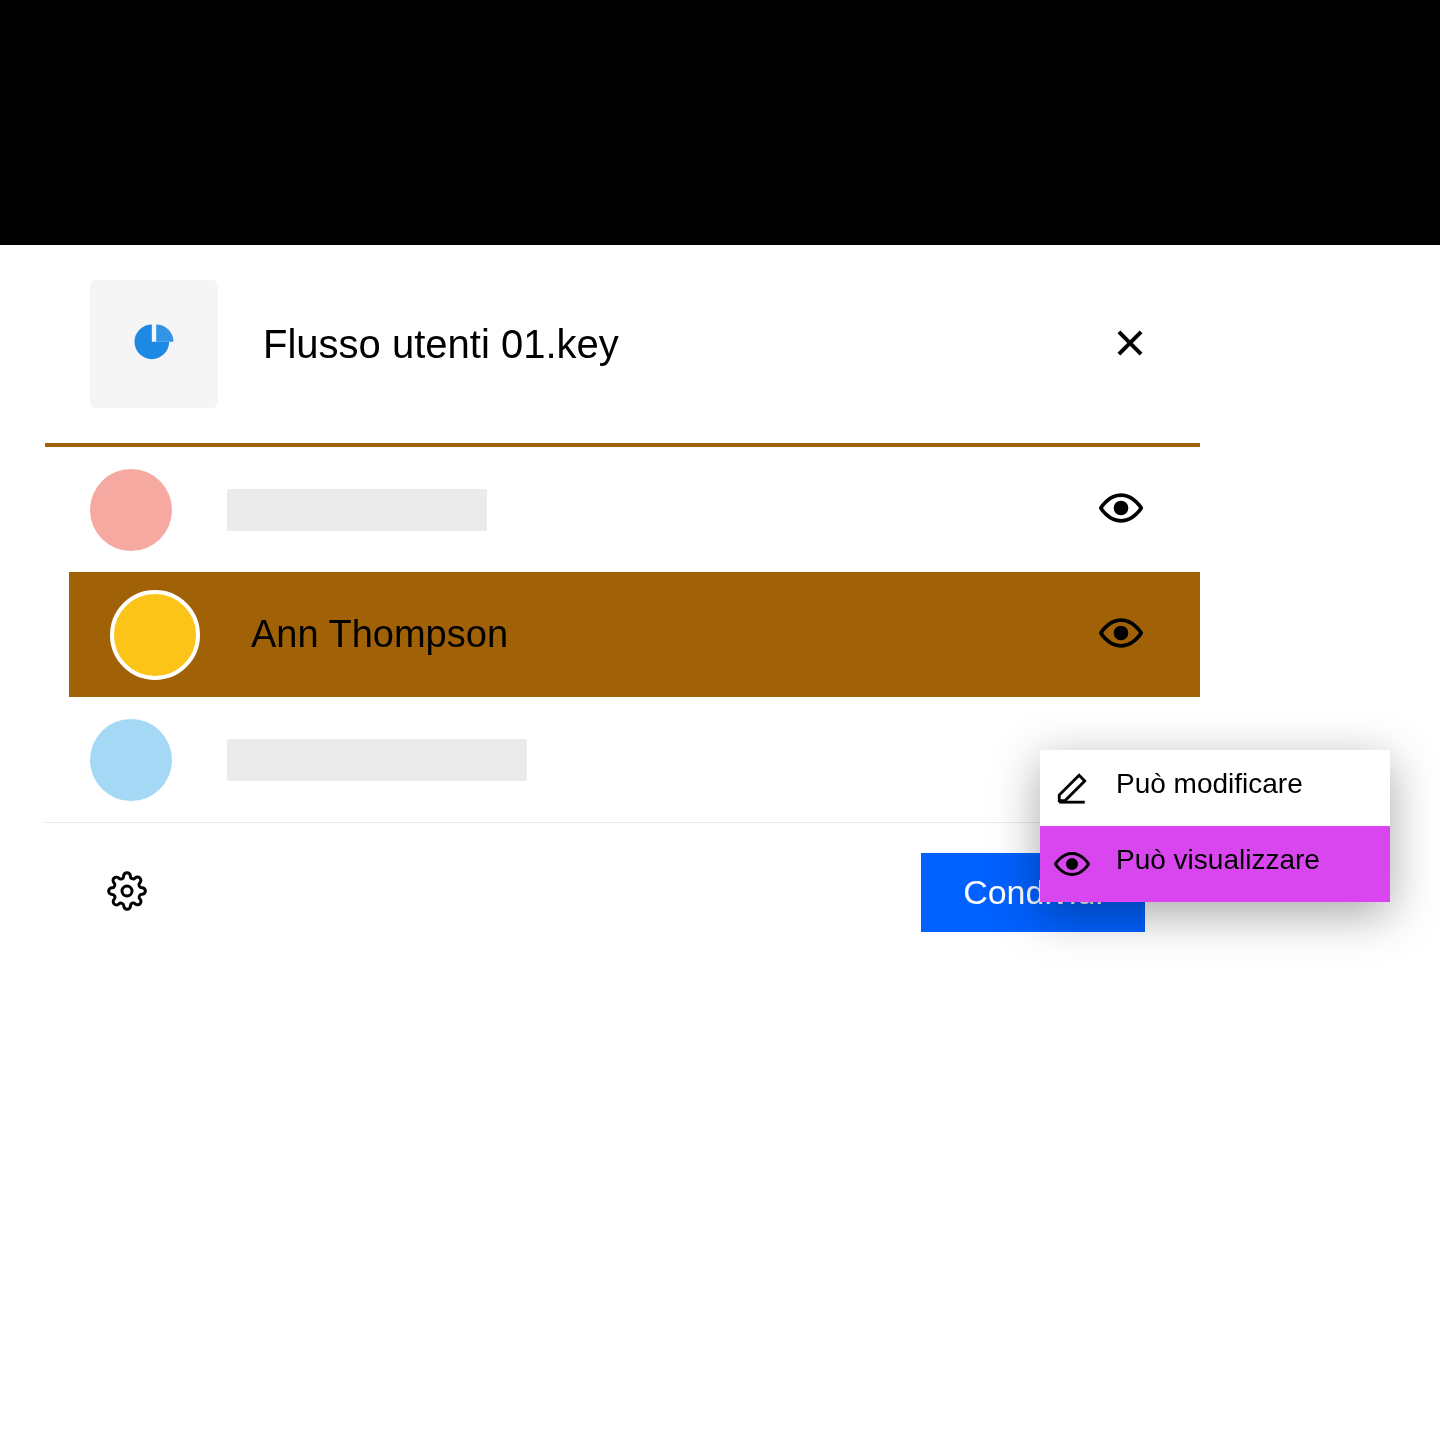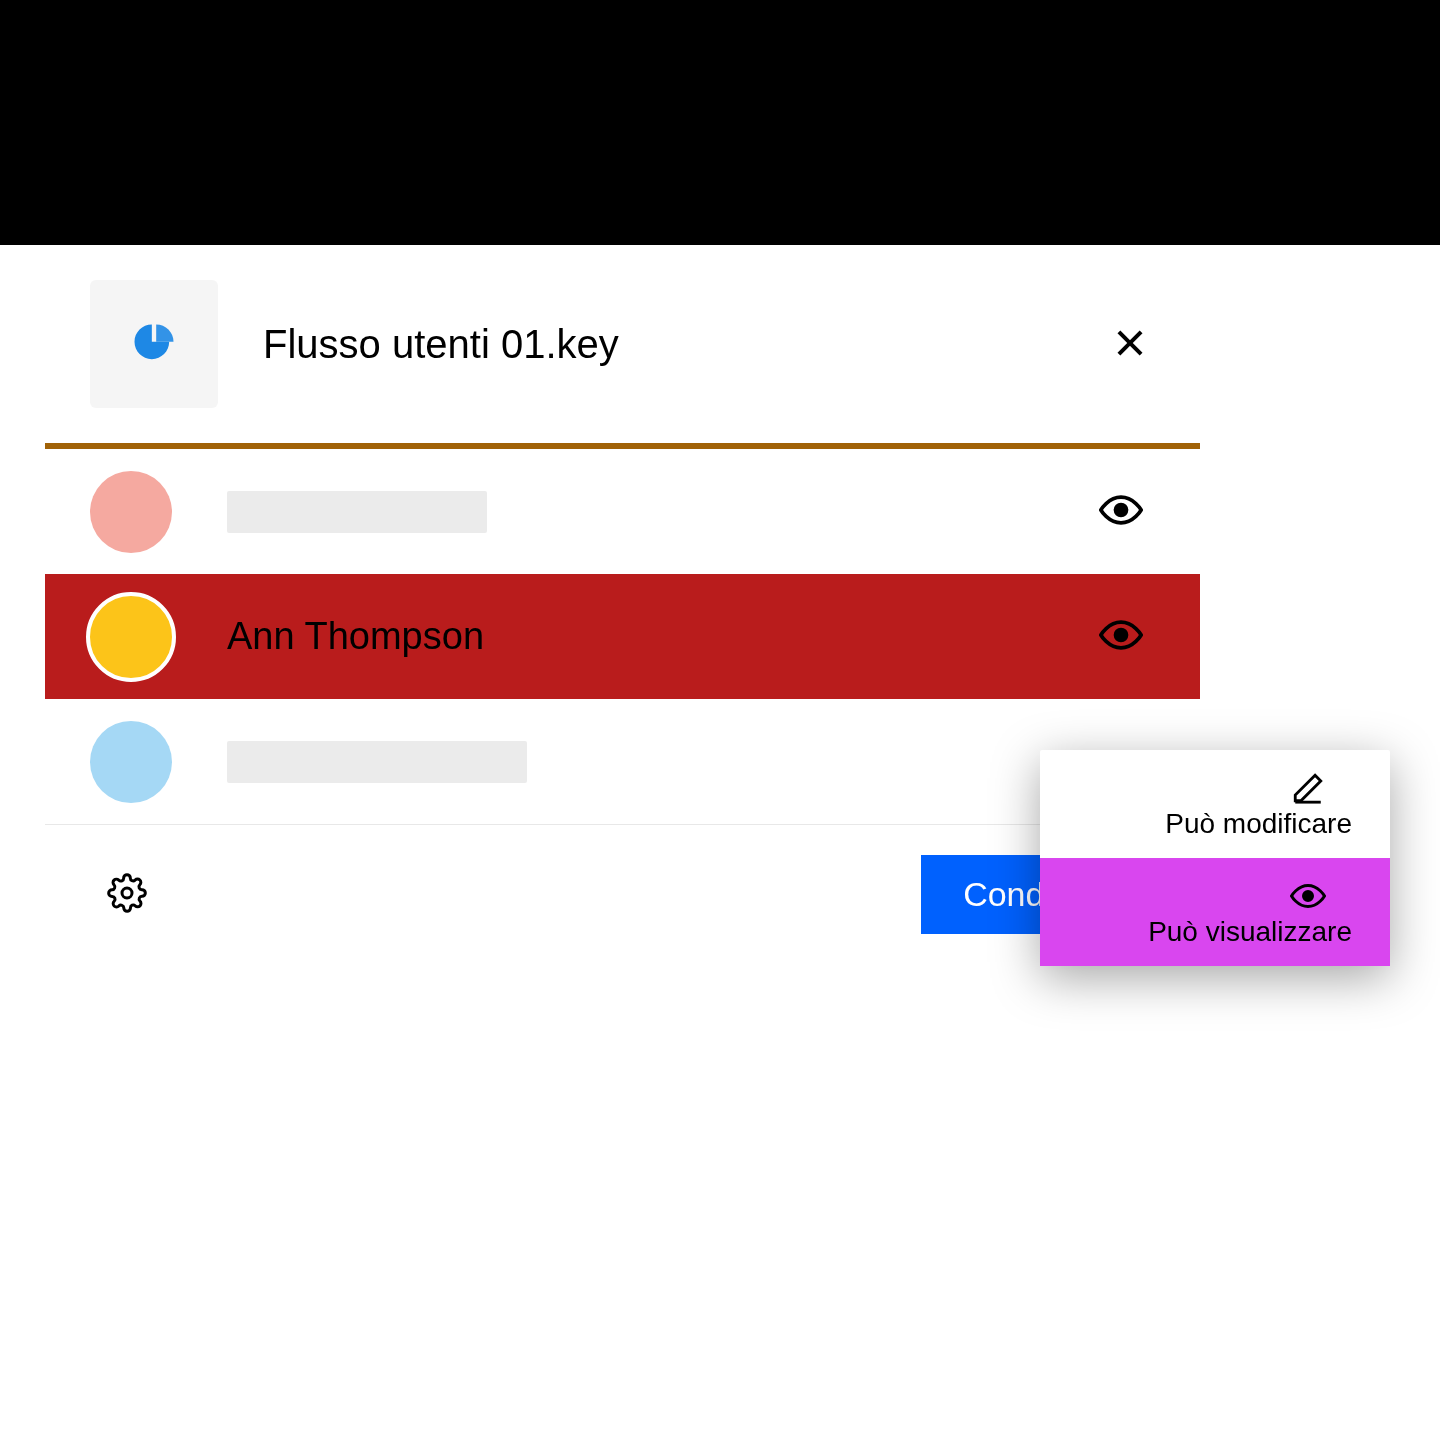--- a/index.html
+++ b/index.html
@@ -23,21 +23,21 @@
       position: absolute;
       top: 245px;
       left: 45px;
       width: 1155px;
       background: #fff;
     }
     .header {
       display: flex;
       align-items: center;
       padding: 35px 50px 35px 45px;
-      border-bottom: 6px solid #a16207;
+      border-bottom: 4px solid #a16207;
     }
     .file-icon-box {
       width: 128px;
       height: 128px;
       background: #f5f5f5;
       border-radius: 6px;
       display: flex;
       align-items: center;
       justify-content: center;
       margin-right: 45px;
@@ -65,21 +65,22 @@
     .users-list {
       padding: 0;
     }
     .user-row {
       display: flex;
       align-items: center;
       padding: 28px 55px 28px 45px;
       height: 125px;
     }
     .user-row.selected {
-      background: #b91c1c;
+      background: #a16207;
+      margin-left: 24px;
     }
     .avatar {
       width: 82px;
       height: 82px;
       border-radius: 50%;
       margin-right: 55px;
       flex-shrink: 0;
     }
     .avatar.pink {
       background: #f5a9a0;
@@ -152,24 +153,23 @@
       position: absolute;
       top: 750px;
       left: 1040px;
       width: 350px;
       background: #fff;
       box-shadow: 0 12px 48px rgba(0,0,0,0.35);
       border-radius: 2px;
     }
     .dropdown-item {
       display: flex;
-      align-items: flex-end;
-      padding: 18px 38px;
-      cursor: pointer;
-      flex-direction: column;
+      align-items: flex-start;
+      padding: 18px 12px;
+      cursor: pointer;
     }
     .dropdown-item.active {
       background: #d946ef;
     }
     .dropdown-icon {
       width: 40px;
       height: 40px;
       margin-right: 24px;
       display: flex;
       align-items: center;

